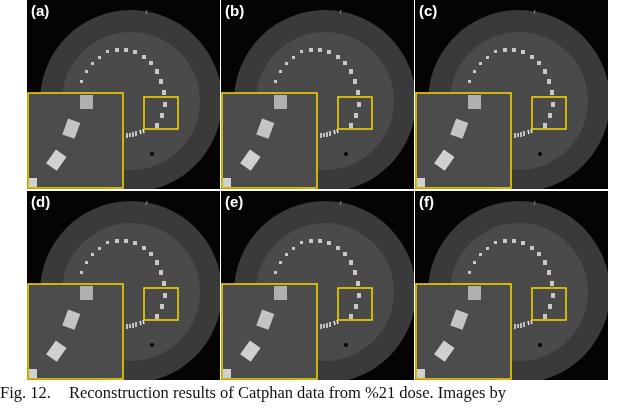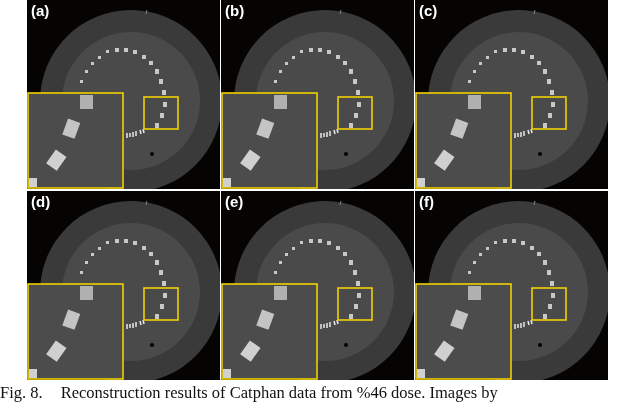--- a/index.html
+++ b/index.html
@@ -99,14 +99,14 @@
   </div>
   <div class="panel" style="left:388px;top:191px">
     <svg width="193" height="189">
         <use href="#phantom"></use>
       </svg>
     <span class="label">(f)</span>
   </div>
 </div>
 
 <div class="caption">
-  <span class="num">Fig. 8.</span><span>Reconstruction results of Catphan data from %46 dose. Images by</span>
+  <span class="num">Fig. 12.</span><span>Reconstruction results of Catphan data from %21 dose. Images by</span>
 </div>
 
 </body></html>

